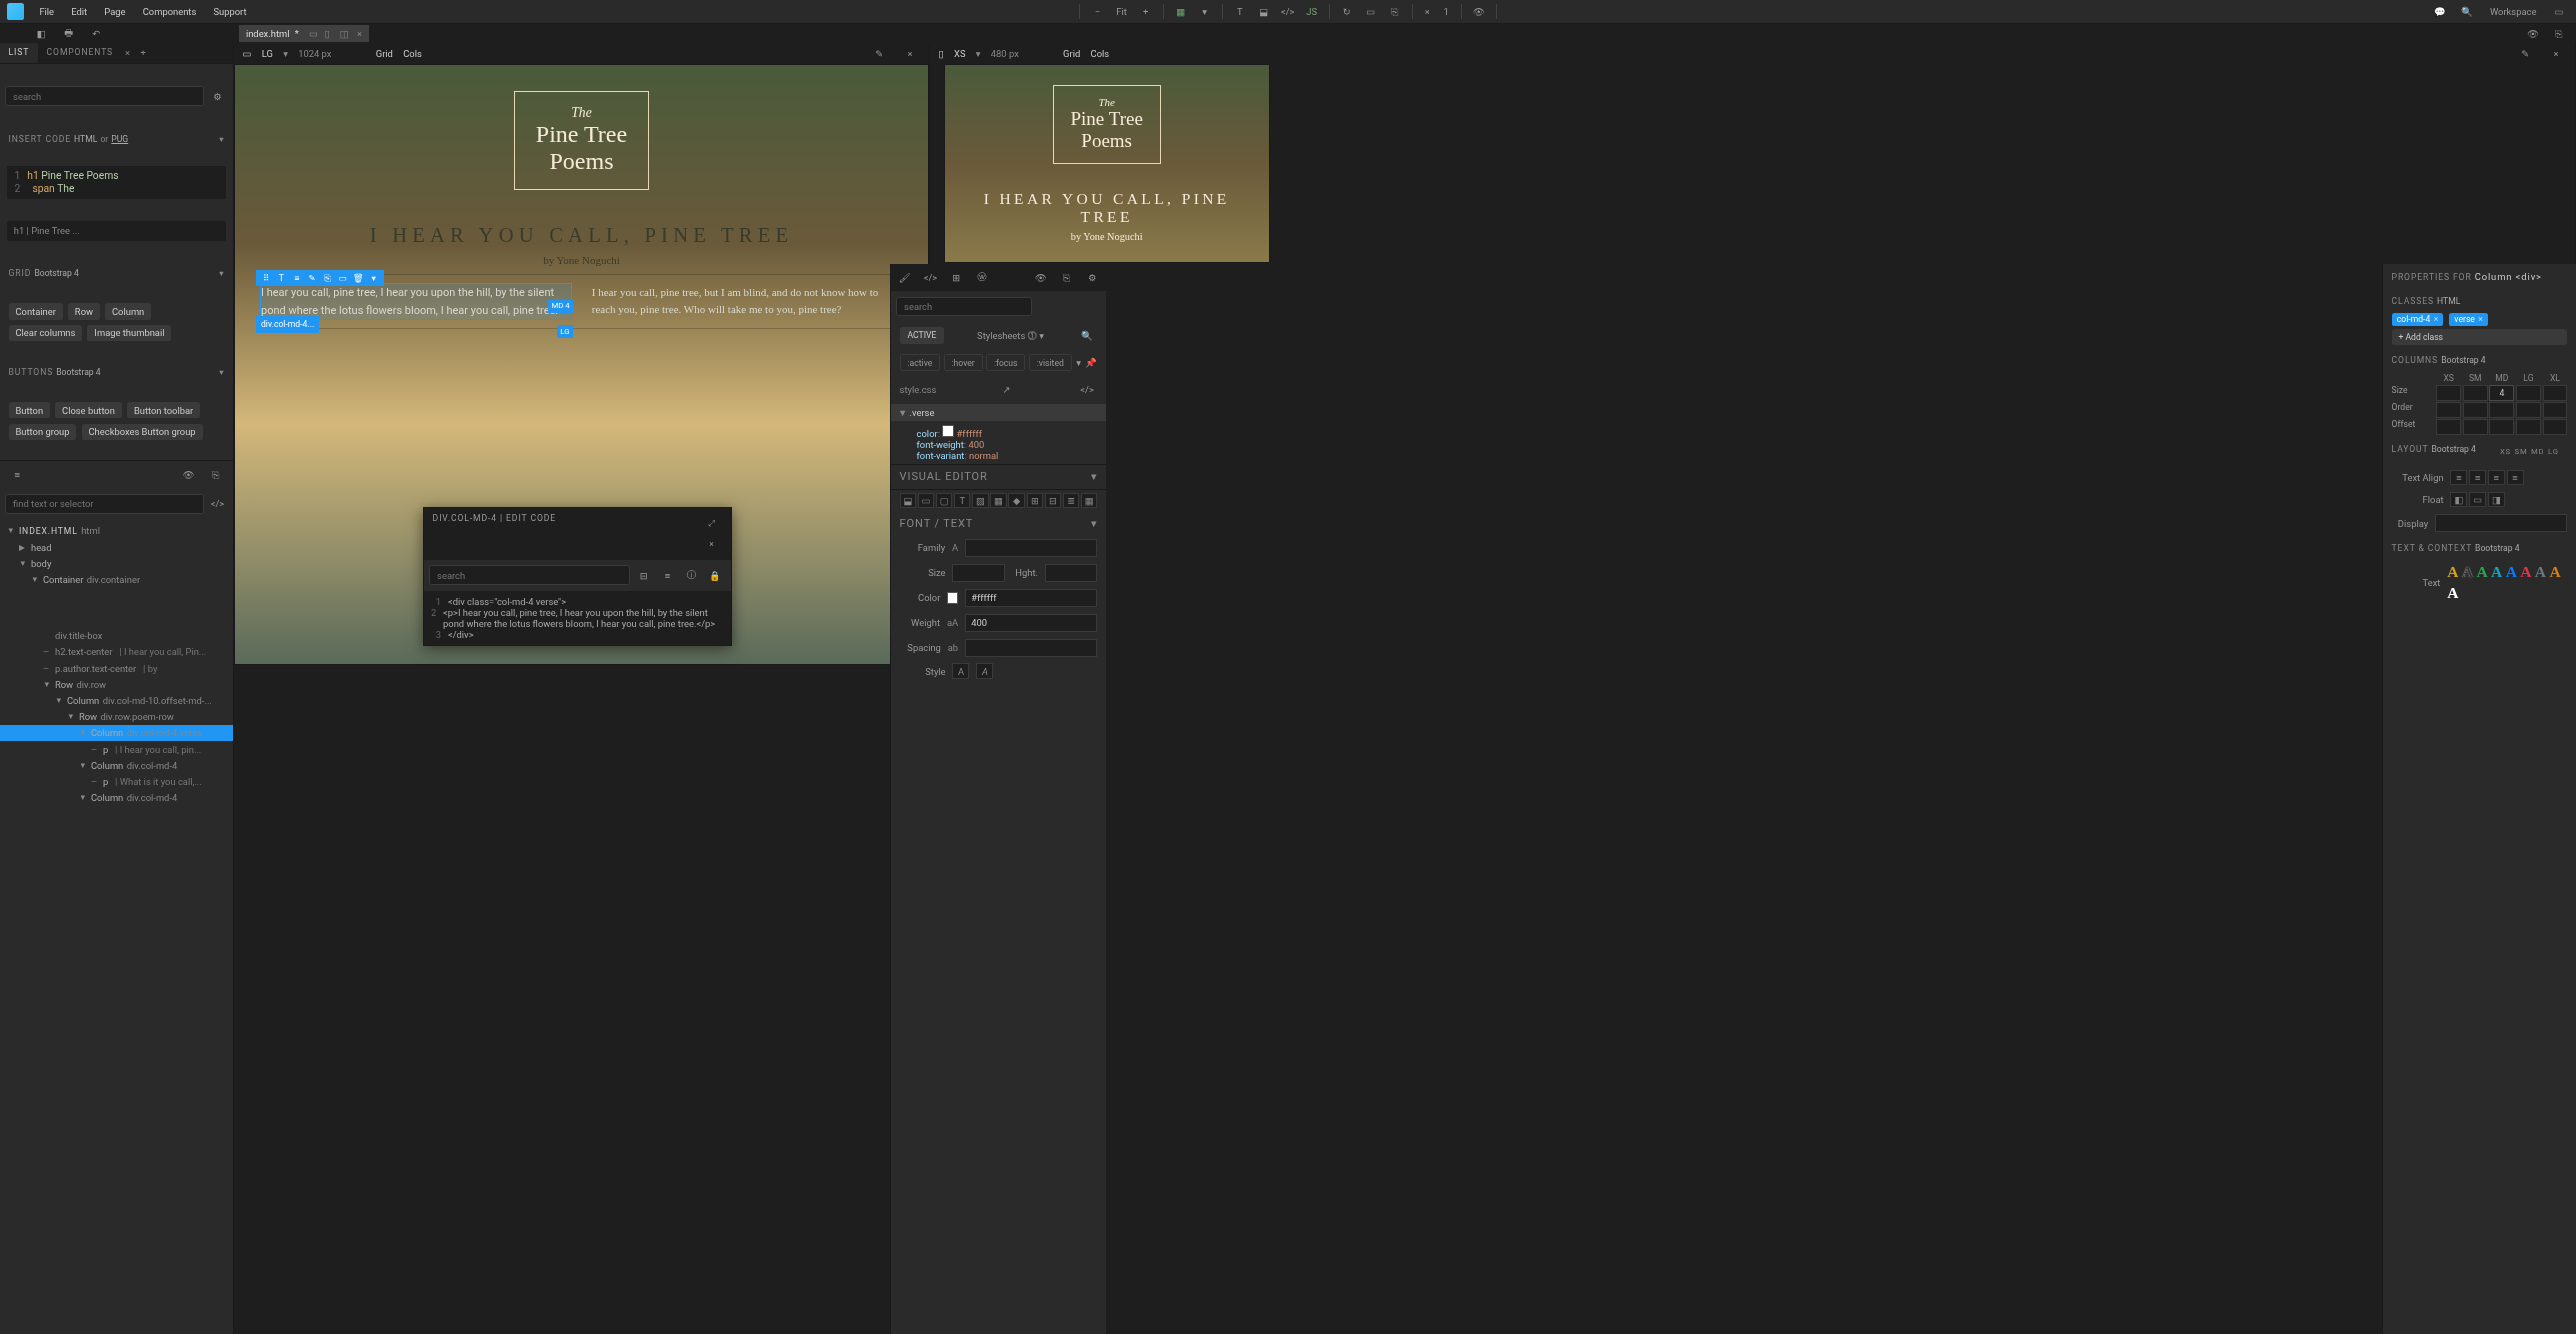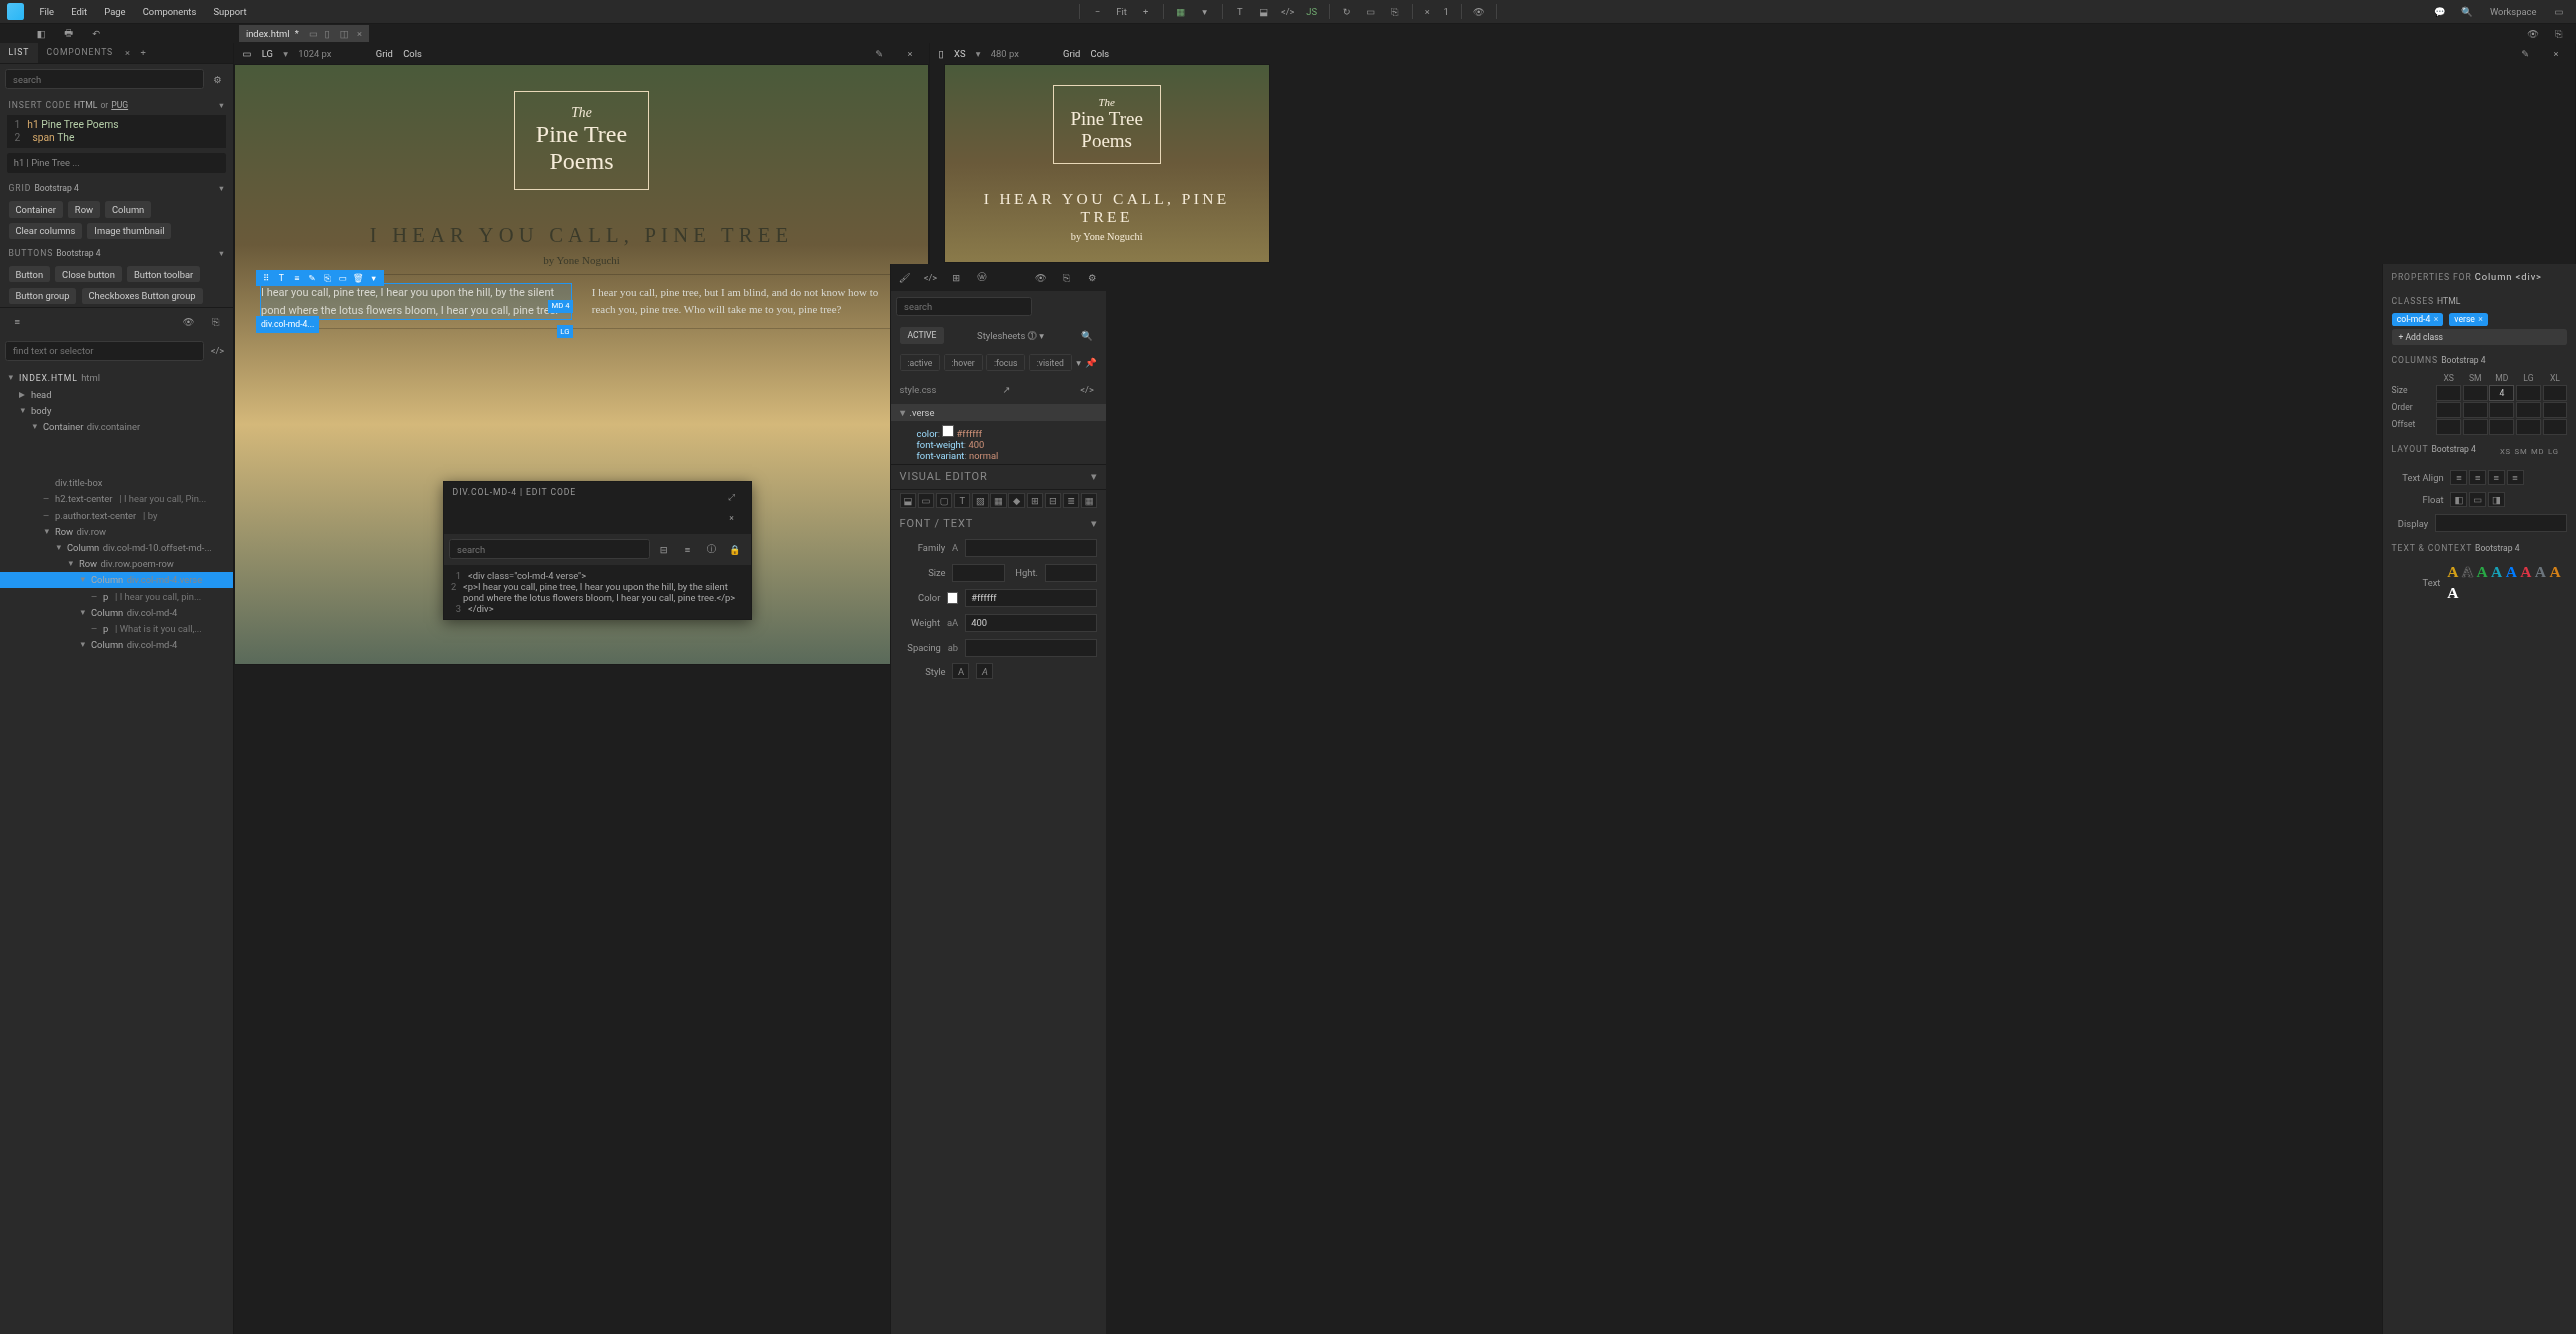--- a/index.html
+++ b/index.html
@@ -20,21 +20,21 @@
 .tabbar { height: 19px; background: #1e1e1e; display: flex; align-items: center; padding-left: 24px; }
 .tab { background: #404040; padding: 2.6px 6.9px; display: flex; align-items: center; gap: 5.2px; font-size: 9.4px; color: #ddd; }
 .tab-close { color: #888; cursor: pointer; }
 .tab-icons { display: flex; gap: 3.4px; margin-left: 5.2px; }
 .tab-icon { width: 12px; height: 12px; color: #888; }
 
 
 .main { display: flex; height: calc(100% - 43px); }
 
 
-.left-panel { width: 234px; background: #2a2a2a; border-right: 0.9px solid #1a1a1a; display: flex; flex-direction: column; }
+.left-panel { width: 234px; background: #2a2a2a; border-right: 0.9px solid #1a1a1a; display: flex; flex-direction: column; gap: 17px; }
 .panel-tabs { display: flex; background: #1e1e1e; border-bottom: 0.9px solid #1a1a1a; }
 .panel-tab { padding: 4.3px 8.6px; font-size: 8.6px; letter-spacing: 0.9px; color: #888; cursor: pointer; }
 .panel-tab.active { background: #2a2a2a; color: #ccc; }
 .search-row { display: flex; padding: 5.2px; gap: 3.4px; }
 .search-input { flex: 1; background: #1e1e1e; border: 0.9px solid #3a3a3a; padding: 3.4px 6.9px; color: #888; font-size: 9.4px; border-radius: 2.6px; }
 .section-header { padding: 5.2px 8.6px; font-size: 8.6px; letter-spacing: 0.9px; color: #888; display: flex; align-items: center; justify-content: space-between; }
 .code-box { background: #1e1e1e; margin: 0 6.9px; padding: 3.4px; font-family: Menlo, monospace; font-size: 10.3px; }
 .code-line { display: flex; }
 .line-num { width: 17px; text-align: right; padding-right: 6.9px; color: #666; }
 .code-text { color: #aaa; }
@@ -370,21 +370,21 @@
             <span>I hear you call, pine tree, I hear you upon the hill, by the silent pond where the lotus flowers bloom, I hear you call, pine tree.</span>
             <div class="badge-md">MD 4</div>
             <div class="badge-lg">LG</div>
             <div class="sel-label">div.col-md-4...</div>
           </div>
           <div class="poem-col">I hear you call, pine tree, but I am blind, and do not know how to reach you, pine tree. Who will take me to you, pine tree?</div>
         </div>
         <hr class="hr-line">
       </div>
 
-      <div class="edit-popup" style="left:189px; top:438px;margin-left:20px;">
+      <div class="edit-popup" style="left:189px; top:464px;">
         <div class="edit-popup-header">
           <span>DIV.COL-MD-4 | EDIT CODE</span>
           <span>
             <span class="tb-btn">⤢</span>
             <span class="tb-btn">×</span>
           </span>
         </div>
         <div class="edit-popup-search">
           <input class="search-input" placeholder="search" style="">
           <span class="tb-btn">⊟</span>

